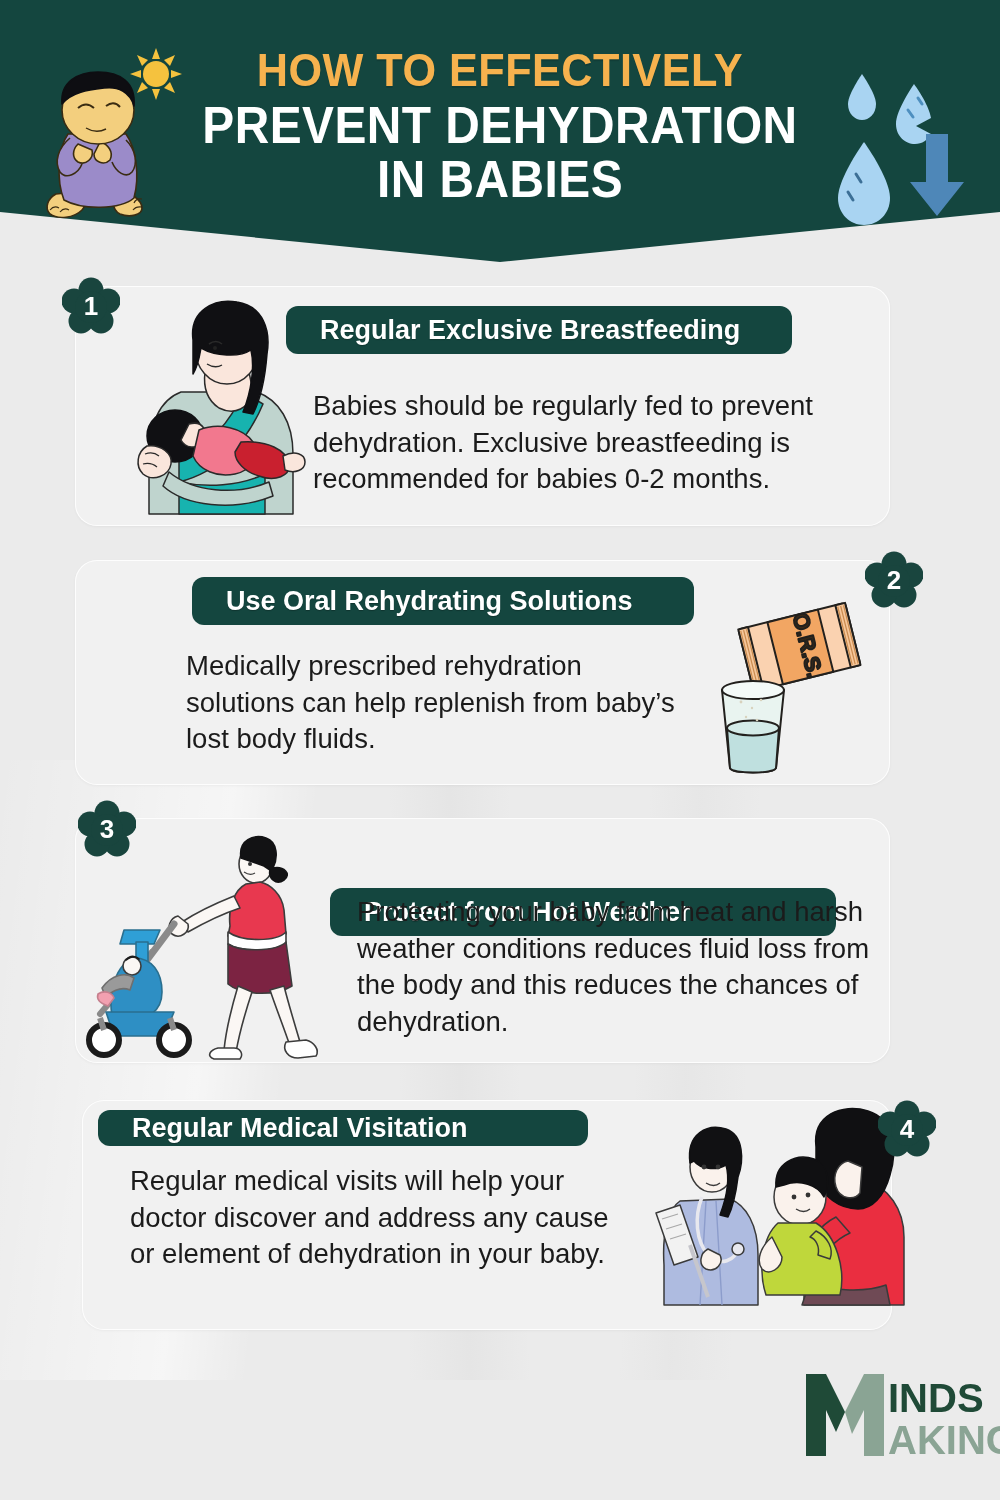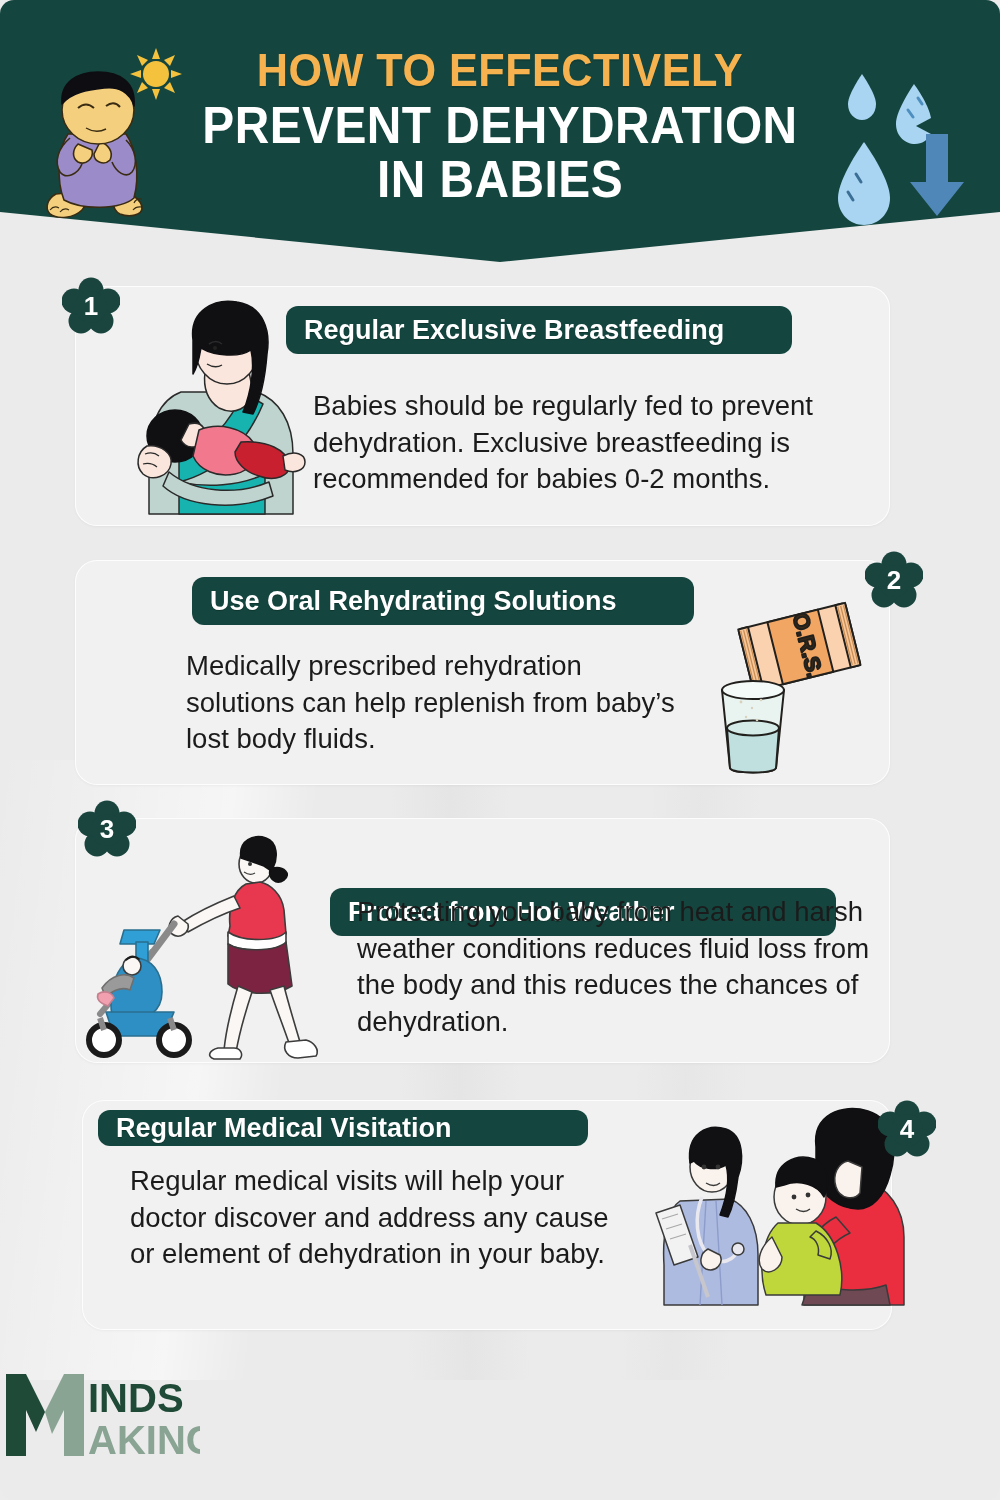--- a/index.html
+++ b/index.html
@@ -3,21 +3,21 @@
 <meta charset="utf-8">
 <style>
   html,body{margin:0;padding:0;}
   body{
     width:1000px;height:1500px;
     background:#ececec;
     font-family:"Liberation Sans", sans-serif;
     overflow:hidden;
     position:relative;
   }
-  .page{position:relative;width:1000px;height:1500px;background:#ebebeb;overflow:hidden;border-radius:14px;}
+  .page{position:relative;width:1000px;height:1500px;background:#ebebeb;overflow:hidden;}
 
   
   .watermark{position:absolute;left:0;top:760px;width:1000px;height:620px;
     background:
       linear-gradient(97deg, rgba(255,255,255,0) 0%, rgba(255,255,255,.55) 22%, rgba(255,255,255,0) 30%),
       linear-gradient(88deg, rgba(0,0,0,0) 40%, rgba(150,150,150,.07) 46%, rgba(0,0,0,0) 52%),
       linear-gradient(93deg, rgba(0,0,0,0) 63%, rgba(160,160,160,.06) 68%, rgba(0,0,0,0) 74%);
     pointer-events:none;}
 
   
@@ -47,40 +47,40 @@
 
   
   .card{position:absolute;background:#f1f1f1;border-radius:22px;
     box-shadow:0 0 0 1px rgba(255,255,255,.85) inset, 0 1px 3px rgba(0,0,0,.045);}
   #card1{left:75px;top:286px;width:815px;height:240px;}
   #card2{left:75px;top:560px;width:815px;height:225px;}
   #card3{left:75px;top:818px;width:815px;height:245px;}
   #card4{left:82px;top:1100px;width:810px;height:230px;}
 
   .pill{position:absolute;background:#14463F;border-radius:12px;
-    display:flex;align-items:center;padding:0 18px;box-sizing:border-box;}
+    display:flex;align-items:center;padding:0 34px;box-sizing:border-box;}
   .pill span{color:#ffffff;font-weight:bold;font-size:27px;letter-spacing:0px;
     font-family:"Liberation Sans Narrow","Liberation Sans",sans-serif;
     text-shadow:0 1px 1px rgba(0,0,0,.25);white-space:nowrap;}
 
   .body-txt{position:absolute;color:#1b1b1b;font-size:27.5px;line-height:1.33;
     font-family:"Liberation Sans Narrow","Liberation Sans",sans-serif;}
 
   
   .badge{position:absolute;width:58px;height:58px;}
   .badge .num{position:absolute;left:0;top:0;width:58px;height:58px;
     display:flex;align-items:center;justify-content:center;
     color:#ffffff;font-weight:bold;font-size:26px;
     font-family:"Liberation Sans Narrow","Liberation Sans",sans-serif;}
 
   
   .illus{position:absolute;}
 
   
-  .logo{position:absolute;left:0;top:1368px;width:1000px;text-align:left;}
+  .logo{position:absolute;left:0;top:1368px;width:1000px;text-align:right;}
   .logo svg{display:inline-block;}
 
   .sr{position:absolute;width:1px;height:1px;overflow:hidden;clip:rect(0 0 0 0);}
 </style>
 </head>
 <body>
 
 <div class="page">
 
   <div class="watermark"></div>

